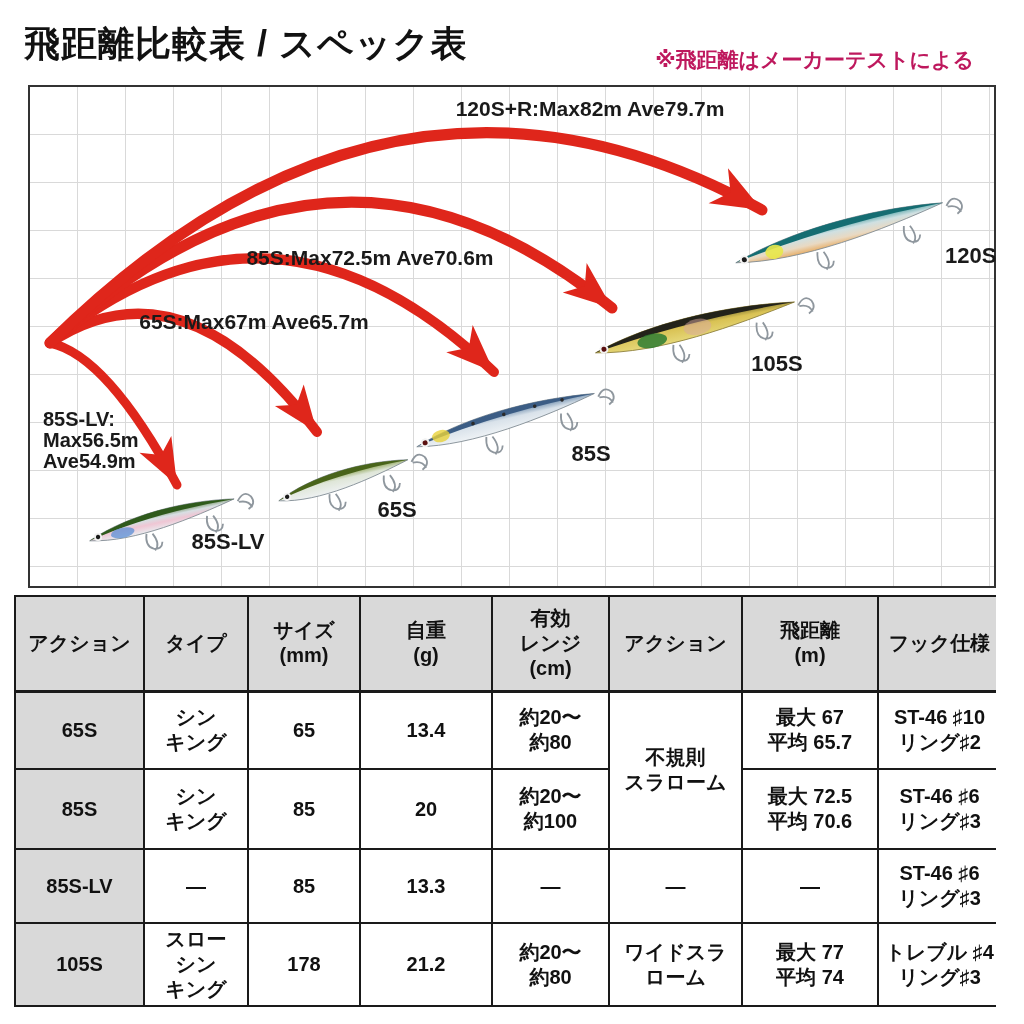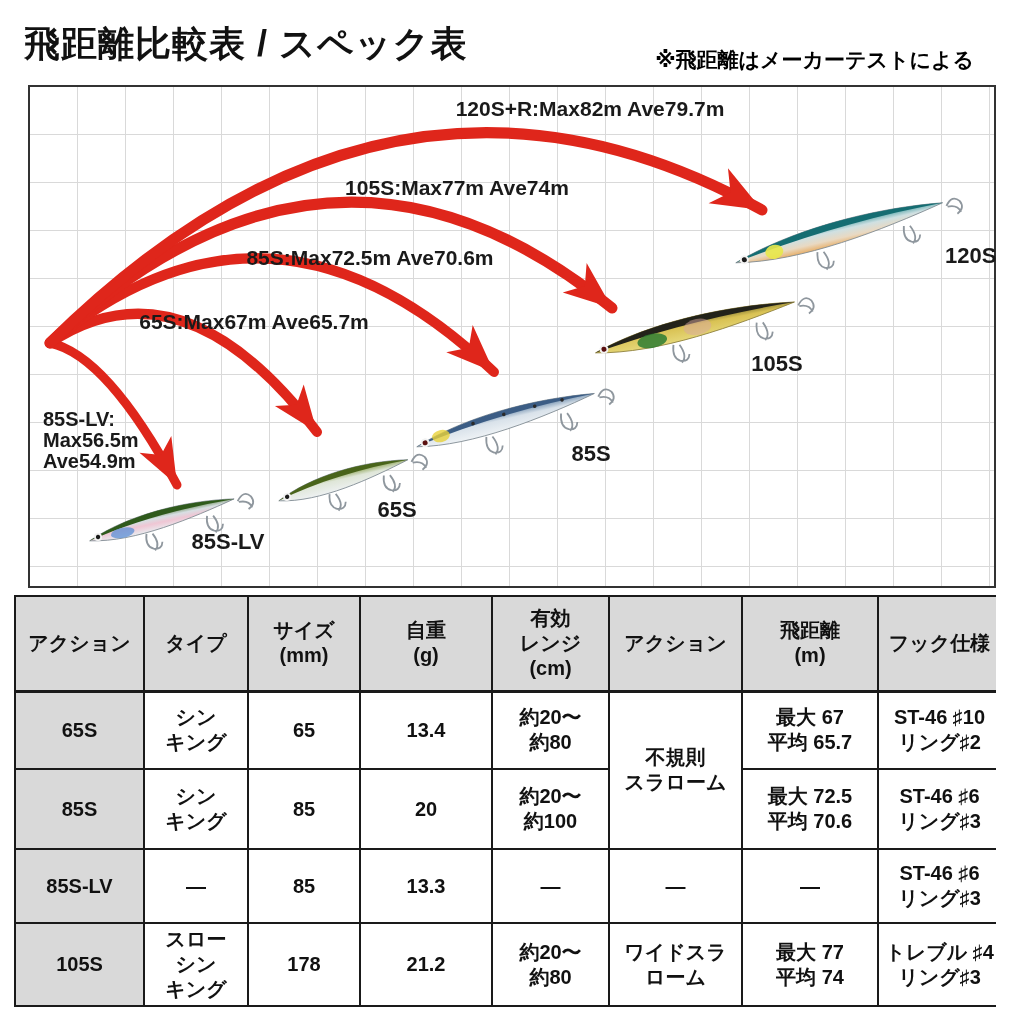--- a/index.html
+++ b/index.html
@@ -2,21 +2,21 @@
 <html><head>
 <meta charset="utf-8">
 <style>
   * { margin:0; padding:0; box-sizing:border-box; }
   body { background:#ffffff; font-family:"Liberation Sans","DejaVu Sans",sans-serif; }
   .page { position:relative; width:996px; height:1024px; background:#fff; overflow:hidden; }
 
   .title { position:absolute; left:24px; top:20px; font-size:36px; font-weight:800;
            color:#111; letter-spacing:1px; white-space:nowrap; }
   .note  { position:absolute; right:22px; top:46px; font-size:21px; font-weight:700;
-           color:#000000; white-space:nowrap; }
+           color:#be185d; white-space:nowrap; }
 
   .diagram { position:absolute; left:28px; top:85px; width:968px; height:503px;
              border:2px solid #333; background:#fff;
              background-image:
                linear-gradient(#d9d9d9 1px, transparent 1px),
                linear-gradient(90deg, #d9d9d9 1px, transparent 1px);
              background-size:48px 48px; background-position:-1px -1px;padding-left:30px; }
   .diagram svg { position:absolute; left:0; top:0; width:100%; height:100%; }
 
   .dlabel { position:absolute; font-weight:800; color:#1a1a1a; font-size:21px;
@@ -170,21 +170,20 @@
         </g>
         <path d="M0,8 C60,-11 142,-15 215,-4 C150,9 65,22 0,8 Z" fill="url(#g120)" stroke="#7d8890" stroke-width="0.8"></path>
         <path d="M0,8 C60,-11 142,-15 215,-4 C142,-7 65,-2 0,8 Z" fill="#156d72"></path>
         <ellipse cx="40" cy="6" rx="9" ry="7" fill="#e8e84a" opacity="0.9"></ellipse>
         <circle cx="9" cy="7" r="4.5" fill="#f2f2f2"></circle>
           <circle cx="9" cy="7" r="2.5" fill="#1a1a1a"></circle>
       </g>
     </svg>
 
     <div class="dlabel lbl-120">120S+R:Max82m Ave79.7m</div>
-    <div class="dlabel lbl-105">105S:Max77m Ave74m</div>
     <div class="dlabel lbl-85">85S:Max72.5m Ave70.6m</div>
     <div class="dlabel lbl-65">65S:Max67m Ave65.7m</div>
     <div class="dlabel left-align lbl-85lv">85S-LV:
 Max56.5m
 Ave54.9m</div>
 
     <div class="lure-label llbl-85lv">85S-LV</div>
     <div class="lure-label llbl-65">65S</div>
     <div class="lure-label llbl-85">85S</div>
     <div class="lure-label llbl-105">105S</div>

